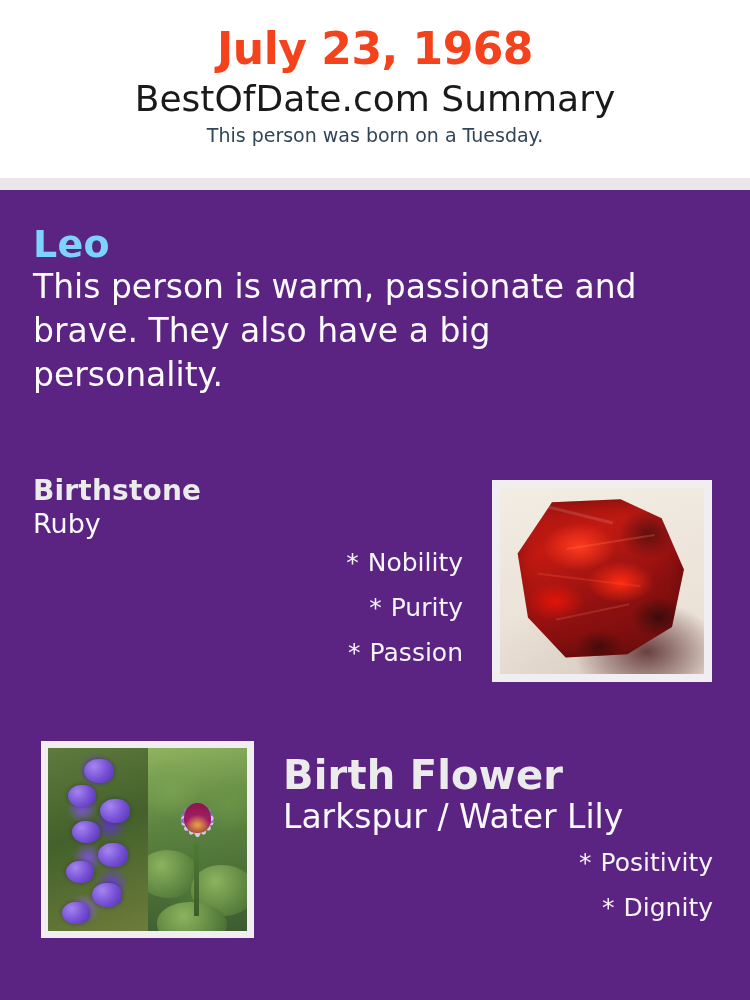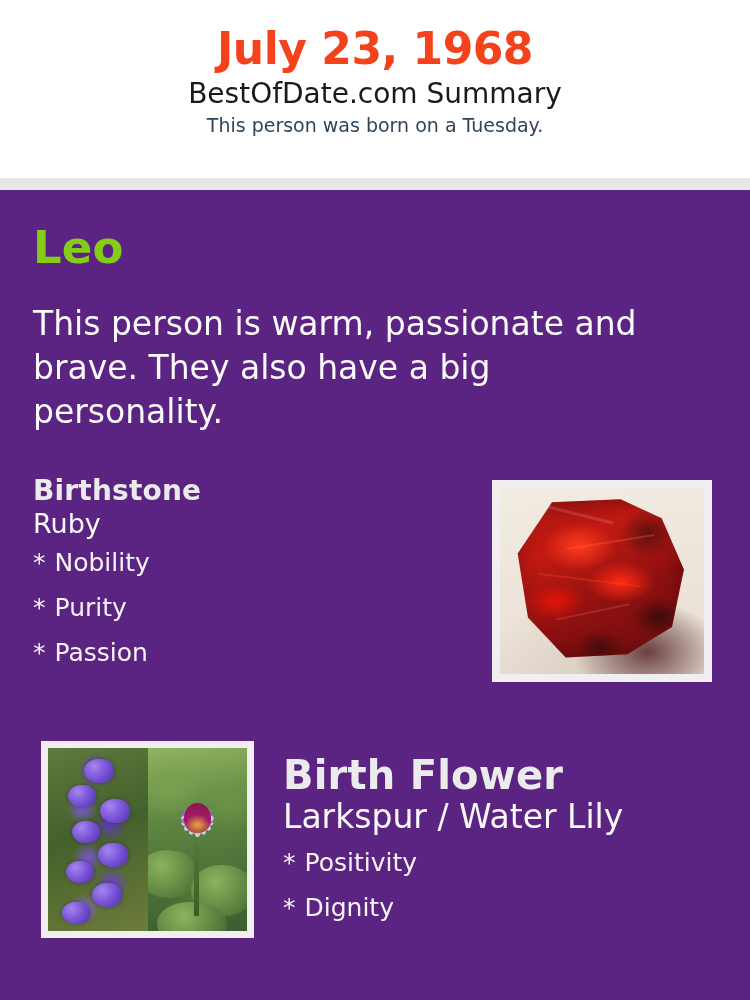--- a/index.html
+++ b/index.html
@@ -26,21 +26,21 @@
     margin-top:26px;
     font-size:44px;
     font-weight:700;
     letter-spacing:-0.5px;
     color:#F4421C;
     line-height:1.05;
     font-family:"DejaVu Sans", sans-serif;
   }
   .header-site {
     margin-top:6px;
-    font-size:28px;
+    font-size:36px;
     font-weight:400;
     color:#1a1a1a;
     line-height:1.15;
   }
   .header-note {
     margin-top:5px;
     font-size:19px;
     font-weight:400;
     color:#31455a;
     line-height:1.15;
@@ -53,44 +53,44 @@
 
   
   .body-panel {
     position:absolute; left:0; top:190px;
     width:750px; height:810px;
     background:#5C2482;
   }
 
   .sign-block { position:absolute; left:33px; top:35px; width:680px; }
   .sign-name {
-    font-size:45px; font-weight:700;
-    color:#84cc16; line-height:1.0;
+    font-size:38px; font-weight:700;
+    color:#7dd3fc; line-height:1.0;
     letter-spacing:0.2px;
   }
   .sign-desc {
-    margin-top:32px;
+    margin-top:2px;
     font-size:33px; font-weight:400;
     color:#FBFAFB; line-height:1.33;
     max-width:650px;
   }
 
   
   .stone-block { position:absolute; left:33px; top:286px; width:430px; }
   .stone-title {
     font-size:28px; font-weight:700;
     color:#ECEBEC; line-height:1.05;
     letter-spacing:0.2px;
   }
   .stone-name {
     margin-top:4px;
     font-size:27px; font-weight:400;
     color:#FAF9FA; line-height:1.12;
   }
-  .trait-list { margin-top:10px; list-style:none; }
+  .trait-list { margin-top:10px; list-style:none;text-align:right; }
   .trait-item {
     font-size:25px; font-weight:400;
     color:#F6F4F7; line-height:1.0;
     margin-bottom:20px;
     white-space:nowrap;
   }
   .trait-item .star { margin-right:9px; }
 
   .stone-photo-frame {
     position:absolute; left:492px; top:290px;

